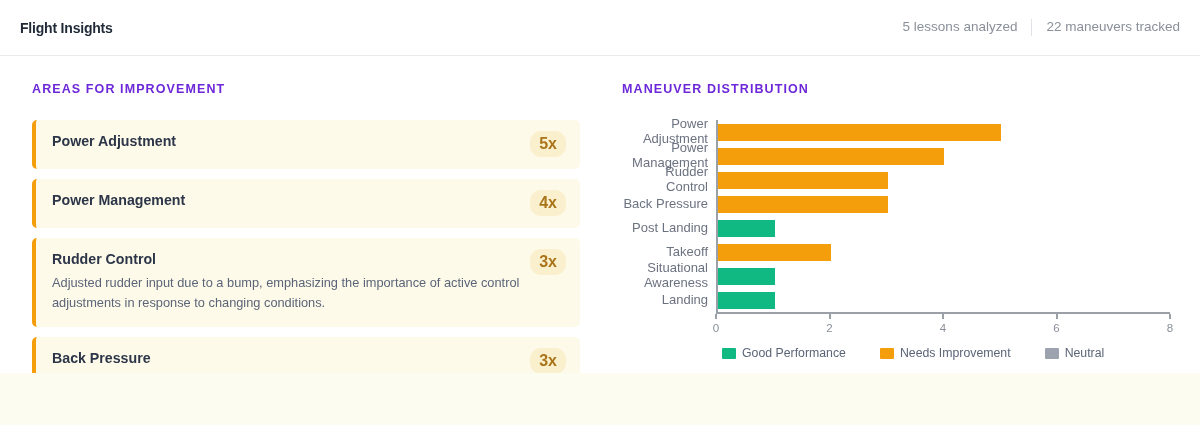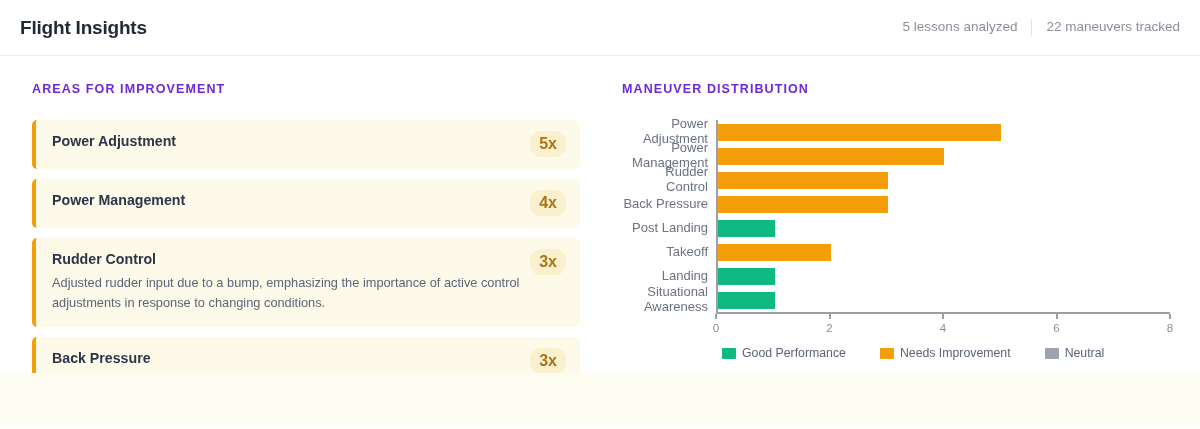--- a/index.html
+++ b/index.html
@@ -15,21 +15,21 @@
     height: 56px;
     width: 1200px;
     background: #ffffff;
     border-bottom: 1px solid #e8eaee;
     display: flex;
     align-items: center;
     justify-content: space-between;
     padding: 0 20px 0 20px;
   }
   .app-title {
-    font-size: 19px;
+    font-size: 14px;
     font-weight: bold;
     color: #1f2937;
     letter-spacing: -0.2px;
   }
   .header-stats {
     display: flex;
     align-items: flex-start;
     font-size: 13.5px;
     color: #8a9099;
   }
@@ -269,28 +269,28 @@
                 <div class="row-bar" style="width: 12.5%; background: rgb(16, 185, 129);"></div>
               </div>
             </div>
             <div class="chart-row">
               <div class="row-label">Takeoff</div>
               <div class="row-track">
                 <div class="row-bar" style="width: 25%; background: rgb(245, 158, 11);"></div>
               </div>
             </div>
             <div class="chart-row">
-              <div class="row-label">Landing</div>
-              <div class="row-track">
-                <div class="row-bar" style="width: 12.5%; background: rgb(16, 185, 129);"></div>
-              </div>
-            </div>
-            <div class="chart-row">
               <div class="row-label">Situational
 Awareness</div>
+              <div class="row-track">
+                <div class="row-bar" style="width: 12.5%; background: rgb(16, 185, 129);"></div>
+              </div>
+            </div>
+            <div class="chart-row">
+              <div class="row-label">Landing</div>
               <div class="row-track">
                 <div class="row-bar" style="width: 12.5%; background: rgb(16, 185, 129);"></div>
               </div>
             </div>
           </div>
         <div class="axis">
           <div class="axis-spacer"></div>
           <div class="axis-line-wrap" id="axis-line">
               <div class="tick" style="left: calc(0% - 1px);"></div>
               <div class="tick-label" style="left: 0%;">0</div>

